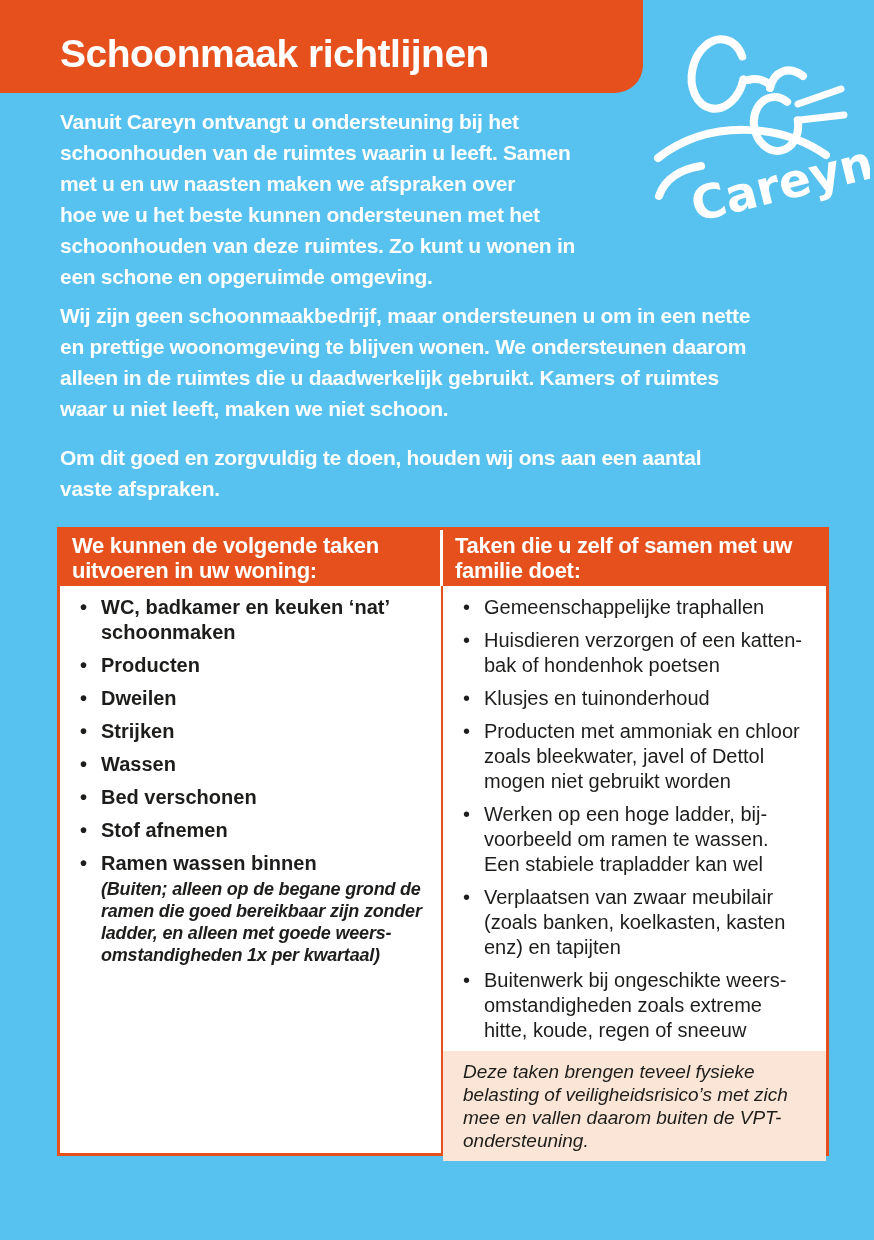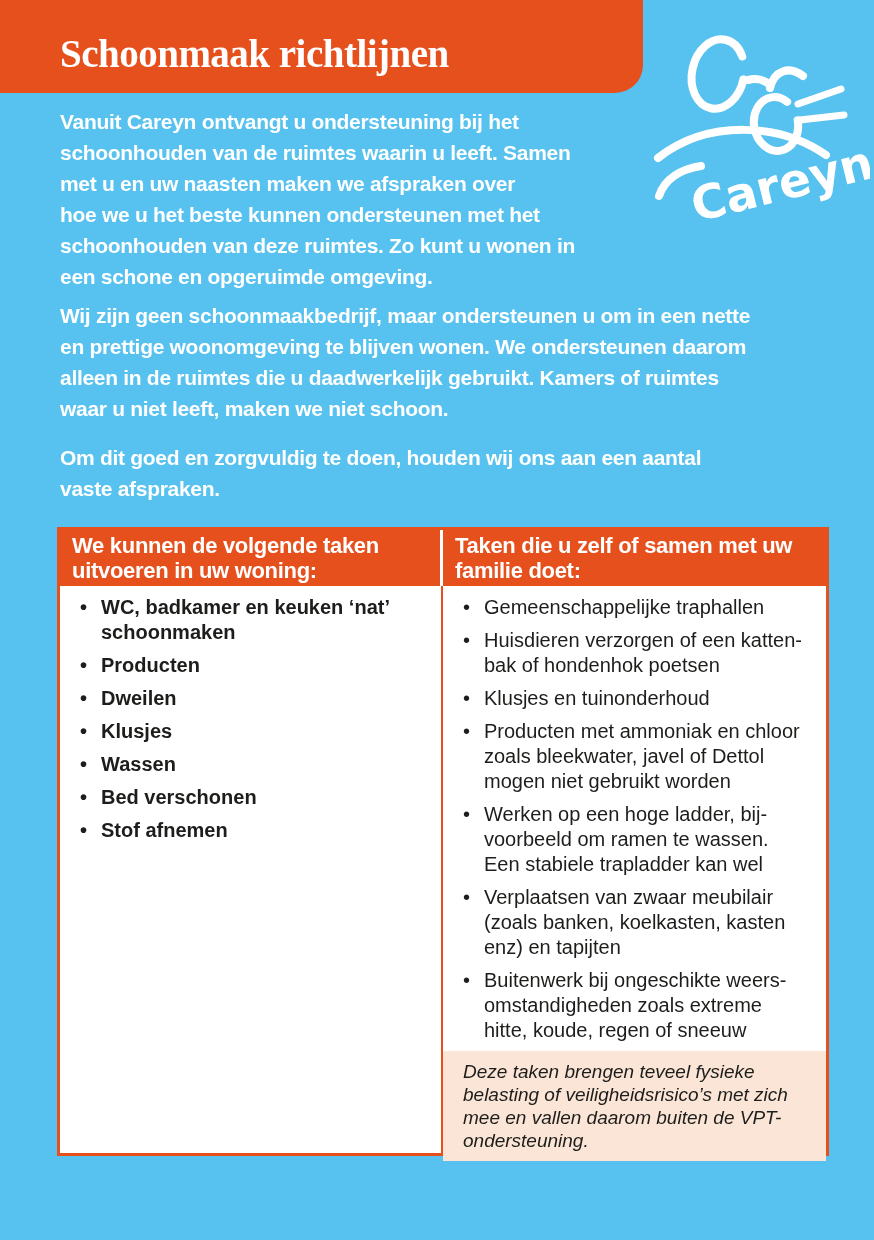--- a/index.html
+++ b/index.html
@@ -9,21 +9,20 @@
     background:#57C2EF;
     font-family:"Liberation Sans",sans-serif;
     overflow:hidden;
   }
   
   .banner{
     position:absolute;left:0;top:0;
     width:643px;height:93px;
     background:#E6501C;
     border-bottom-right-radius:28px;
-    font-family:Liberation Serif, serif;
   }
   .banner h1{
     margin:0;padding:34px 0 0 60px;
     color:#fff;font-size:39px;line-height:1;
     font-weight:700;letter-spacing:-0.5px;
   }
   
   .logo{position:absolute;left:648px;top:16px;width:222px;height:232px;}
   .logo svg{display:block;width:100%;height:100%;}
   
@@ -142,24 +141,31 @@
       <div class="hcell">Taken die u zelf of samen met uw familie doet:</div>
     </div>
     <div class="tbody">
 
       <div class="col colleft">
         <ul class="tasklist">
           <li><span>WC, badkamer en keuken ‘nat’
 schoonmaken</span></li>
           <li><span>Producten</span></li>
           <li><span>Dweilen</span></li>
-          <li><span>Klusjes</span></li>
+          <li><span>Strijken</span></li>
           <li><span>Wassen</span></li>
           <li><span>Bed verschonen</span></li>
           <li><span>Stof afnemen</span></li>
+          <li>
+            <span>Ramen wassen binnen</span>
+            <span class="subnote">(Buiten; alleen op de begane grond de
+ramen die goed bereikbaar zijn zonder
+ladder, en alleen met goede weers-
+omstandigheden 1x per kwartaal)</span>
+          </li>
         </ul>
       </div>
 
       <div class="col colright">
         <div class="listwrap">
           <ul class="tasklist">
             <li><span>Gemeenschappelijke traphallen</span></li>
             <li><span>Huisdieren verzorgen of een katten-
 bak of hondenhok poetsen</span></li>
             <li><span>Klusjes en tuinonderhoud</span></li>

